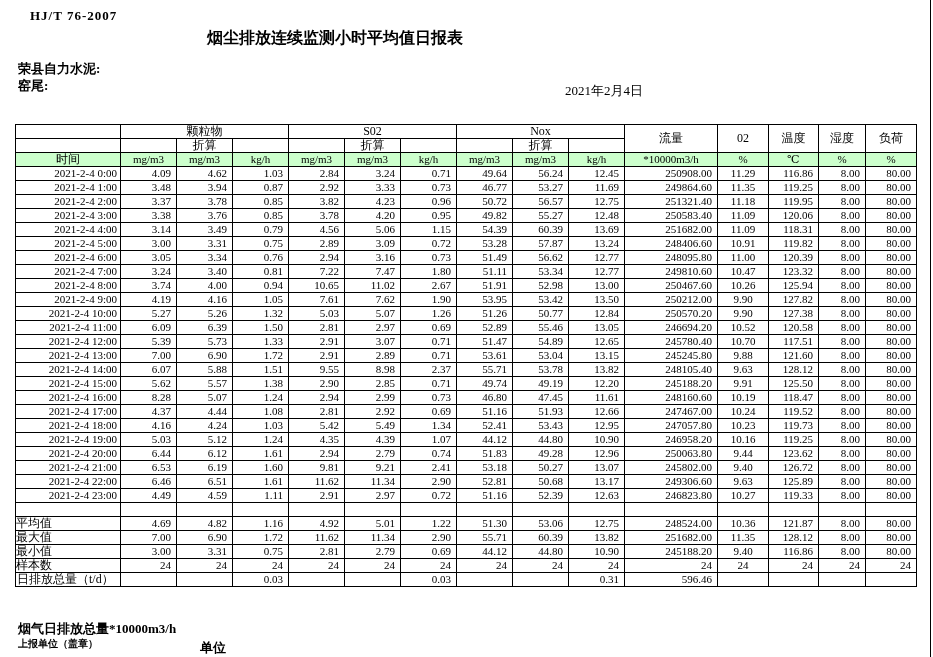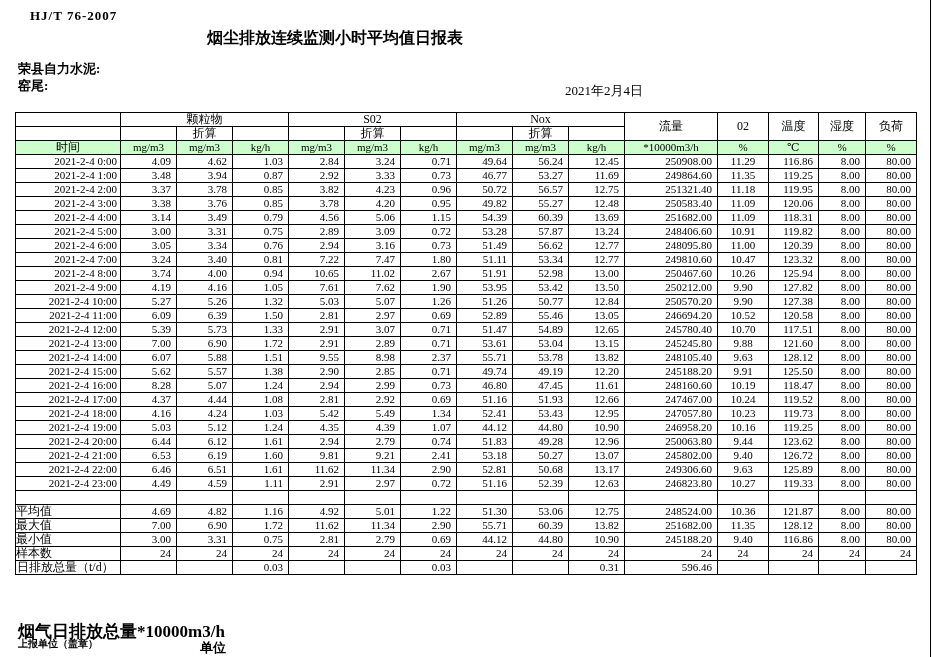--- a/index.html
+++ b/index.html
@@ -6,35 +6,35 @@
   body{
     width:933px;height:657px;background:#ffffff;position:relative;overflow:hidden;
     font-family:"Liberation Serif","DejaVu Serif",serif;color:#000;
   }
   .abs{position:absolute;}
   .standard-no{left:18px;top:8px;font-size:13px;font-weight:bold;letter-spacing:1px;margin-left:12px;}
   .report-title{left:207px;top:28px;font-size:16px;font-weight:bold;}
   .company{left:18px;top:60px;font-size:13px;font-weight:bold;}
   .location{left:18px;top:77px;font-size:13px;font-weight:bold;}
   .report-date{left:565px;top:82px;font-size:13px;}
-  .tbl-wrap{left:15px;top:112px;}
+  .tbl-wrap{left:15px;top:124px;}
   table{border-collapse:collapse;table-layout:fixed;}
   td{
     border:1px solid #000;height:13px;line-height:13px;font-size:11px;
     padding:0;overflow:hidden;white-space:nowrap;
   }
   td.hdr{text-align:center;font-size:12px;}
   tr.units-row td{background:#ccffcc;text-align:center;font-size:11px;margin-left:20px;}
   tr.units-row td.time-hdr{font-size:12px;}
   td.time{text-align:right;padding-right:3px;}
   td.num{text-align:right;padding-right:5px;}
   td.ctr{text-align:center;}
   td.lbl{text-align:left;font-size:12px;padding-right:3px;}
   td.lbl-left{text-align:left;font-size:12px;padding-left:1px;}
-  .footer-line1{left:18px;top:620px;font-size:17px;font-weight:bold;}
+  .footer-line1{left:18px;top:620px;font-size:13px;font-weight:bold;}
   .footer-line2{left:18px;top:637px;font-size:10px;font-weight:bold;}
   .footer-unit{left:200px;top:639px;font-size:13px;font-weight:bold;}
   .right-edge{right:2px;top:0;bottom:0;width:1px;background:#000;}
 </style>
 </head>
 <body>
 
 <div class="abs standard-no">HJ/T  76-2007</div>
 <div class="abs report-title">烟尘排放连续监测小时平均值日报表</div>
 <div class="abs company">荣县自力水泥:</div>

